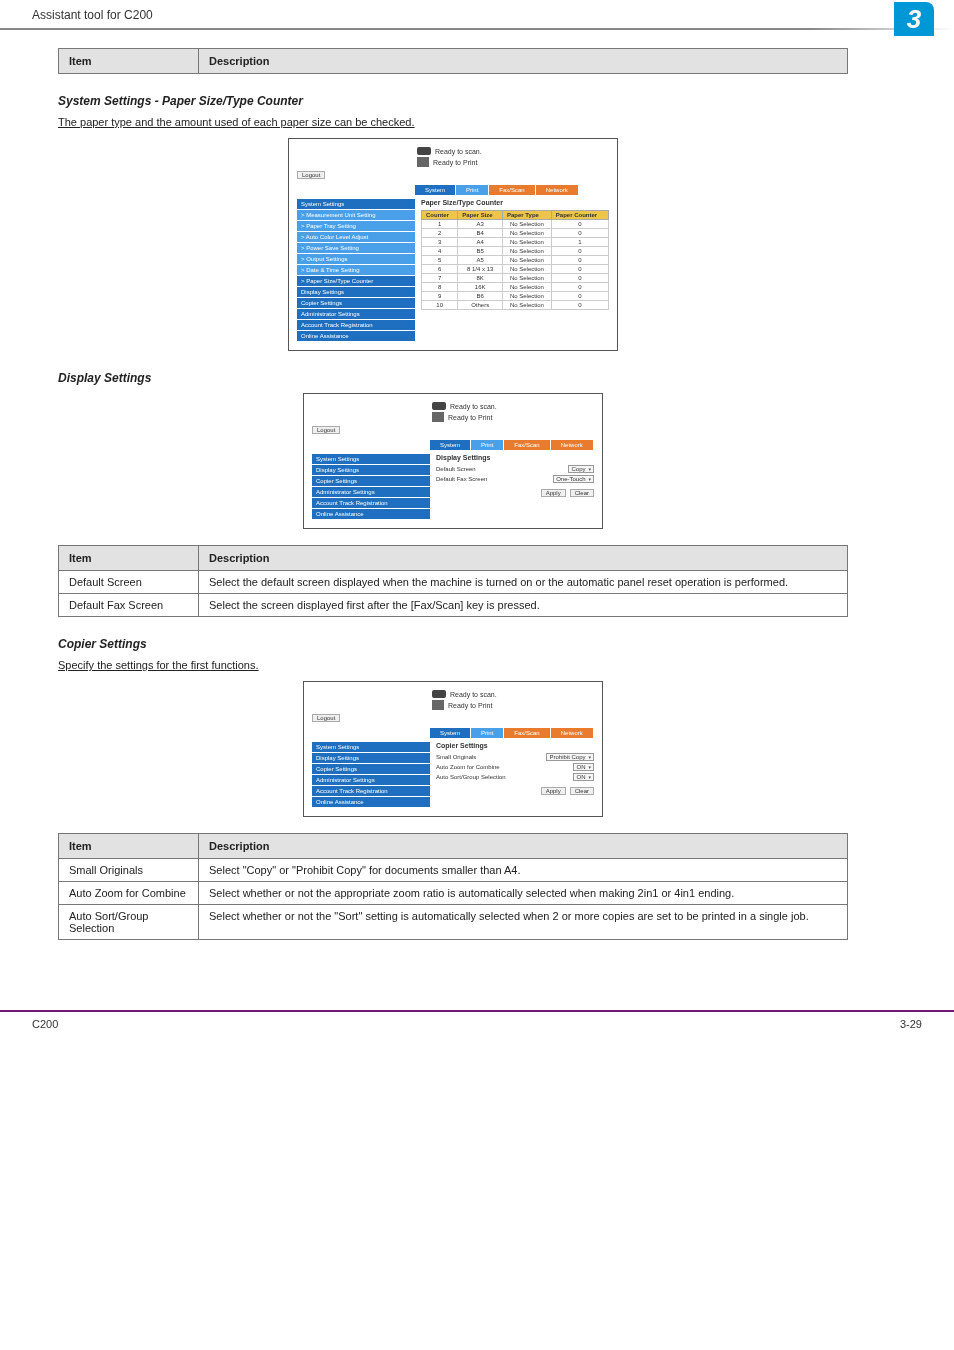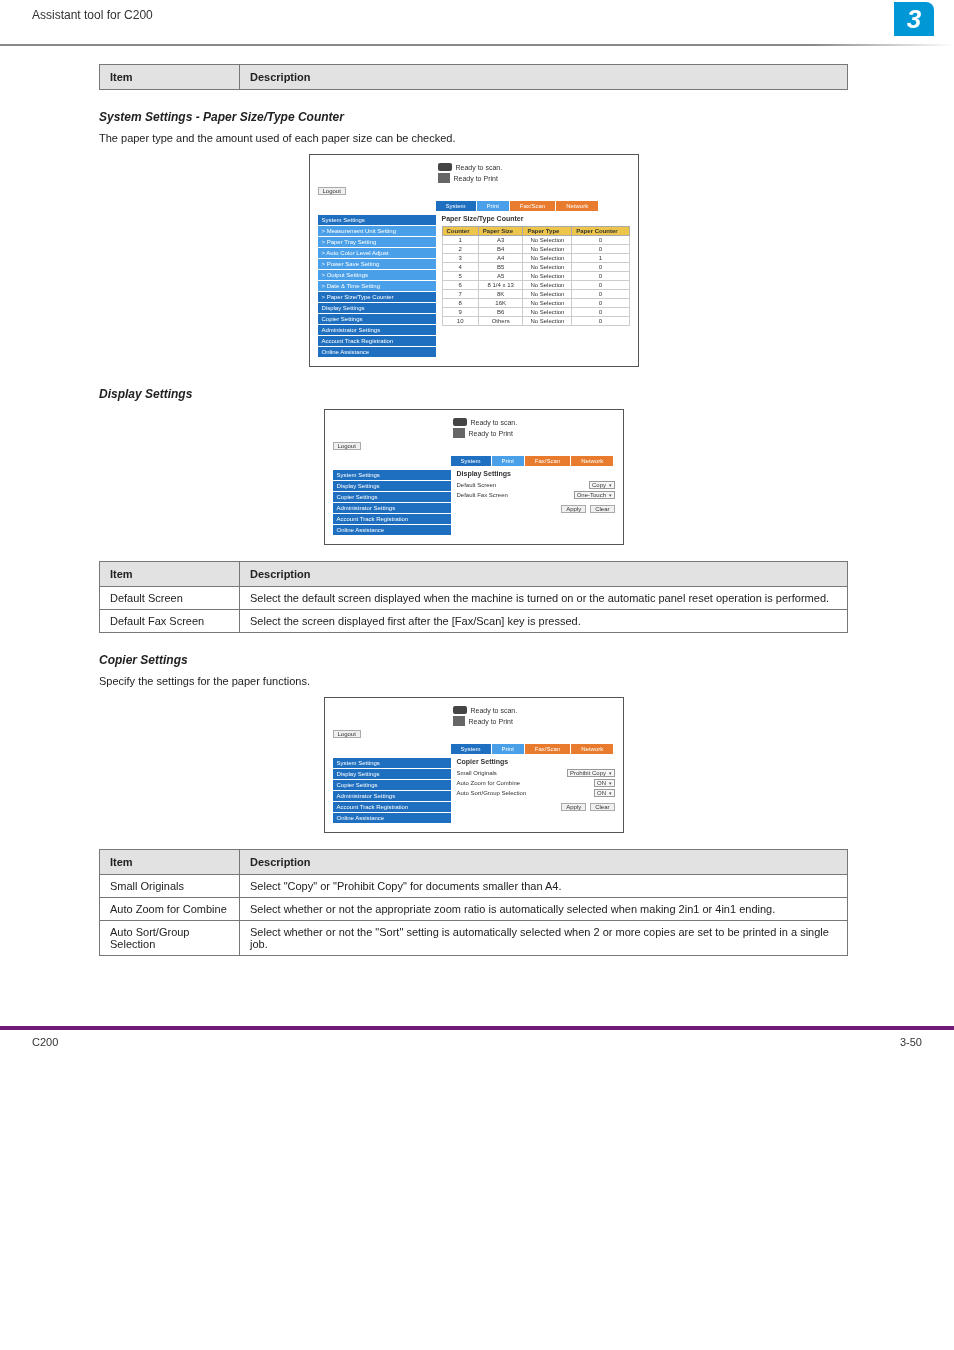--- a/index.html
+++ b/index.html
@@ -8,21 +8,21 @@
     font-size: 11px;
     color: #222;
     background: #fff;
     width: 954px;
   }
   .header {
     padding: 8px 15px 4px 32px;
     font-size: 12px;
     color: #333;
     position: relative;
-    height: 44px;
+    height: 28px;
   }
   .header-line {
     height: 2px;
     background: linear-gradient(to right, #888 0%, #888 85%, #fff 100%);
     margin-bottom: 0;
   }
   .chapter-box {
     position: absolute;
     right: 20px;
     top: 2px;
@@ -31,21 +31,21 @@
     background: #0097d6;
     border-top-right-radius: 8px;
     color: #fff;
     font-size: 26px;
     font-weight: bold;
     text-align: center;
     line-height: 34px;
     font-style: italic;
   }
   .page-body {
-    padding: 18px 106px 10px 99px;
+    padding: 18px 106px 10px 58px;
   }
   table.info {
     width: 100%;
     border-collapse: collapse;
     font-size: 11px;
   }
   table.info th {
     background: #e2e2e2;
     text-align: left;
     font-weight: bold;
@@ -62,20 +62,21 @@
   }
   h4.section-title {
     font-size: 12px;
     font-weight: bold;
     margin: 20px 0 8px 0;
     font-style: italic;
   }
   p.section-desc {
     font-size: 11px;
     margin-bottom: 10px;
+    text-decoration: underline;
   }
   .shot-wrap {
     text-align: center;
     margin: 8px 0 16px 0;
   }
   .shot {
     display: inline-block;
     border: 1px solid #555;
     background: #fff;
     padding: 8px;
@@ -190,21 +191,21 @@
     background:#f0f0f0;
     padding: 0 4px;
     font-size: 6px;
     margin-left:2px;
   }
   .footer {
     display:flex;
     justify-content: space-between;
     padding: 6px 32px 16px 32px;
     font-size: 11px;
-    border-top: 4px solid #701a75;
+    border-top: 2px solid #701a75;
     margin-top: 60px;
     color: #333;
     align-items: flex-end;
   }
 </style>
 </head>
 <body>
 
 <div class="header">
   <span>Assistant tool for C200</span>
@@ -394,21 +395,21 @@
       <td>Select the default screen displayed when the machine is turned on or the automatic panel reset operation is performed.</td>
     </tr>
     <tr>
       <td>Default Fax Screen</td>
       <td>Select the screen displayed first after the [Fax/Scan] key is pressed.</td>
     </tr>
   </tbody>
     </table>
 
   <h4 class="section-title">Copier Settings</h4>
-  <p class="section-desc">Specify the settings for the paper functions.</p>
+  <p class="section-desc">Specify the settings for the first functions.</p>
 
   <div class="shot-wrap">
     <div class="shot" style="width:300px">
       <div class="status-row">
         <span class="ic-scan"></span>
         <span>Ready to scan.</span>
       </div>
       <div class="status-row">
         <span class="ic-print"></span>
         <span>Ready to Print</span>
@@ -470,14 +471,14 @@
       <td>Auto Sort/Group Selection</td>
       <td>Select whether or not the "Sort" setting is automatically selected when 2 or more copies are set to be printed in a single job.</td>
     </tr>
   </tbody>
     </table>
 
 </div>
 
 <div class="footer">
   <span>C200</span>
-  <span>3-50</span>
+  <span>3-29</span>
 </div>
 
 </body></html>

